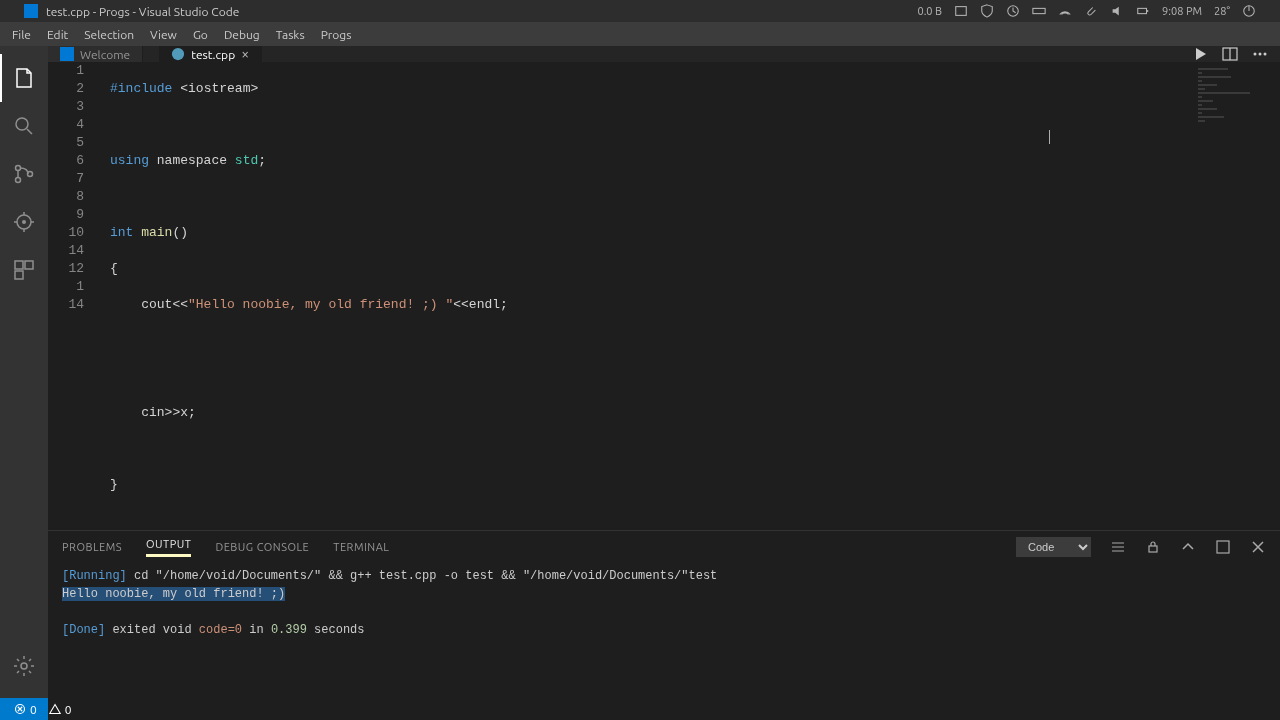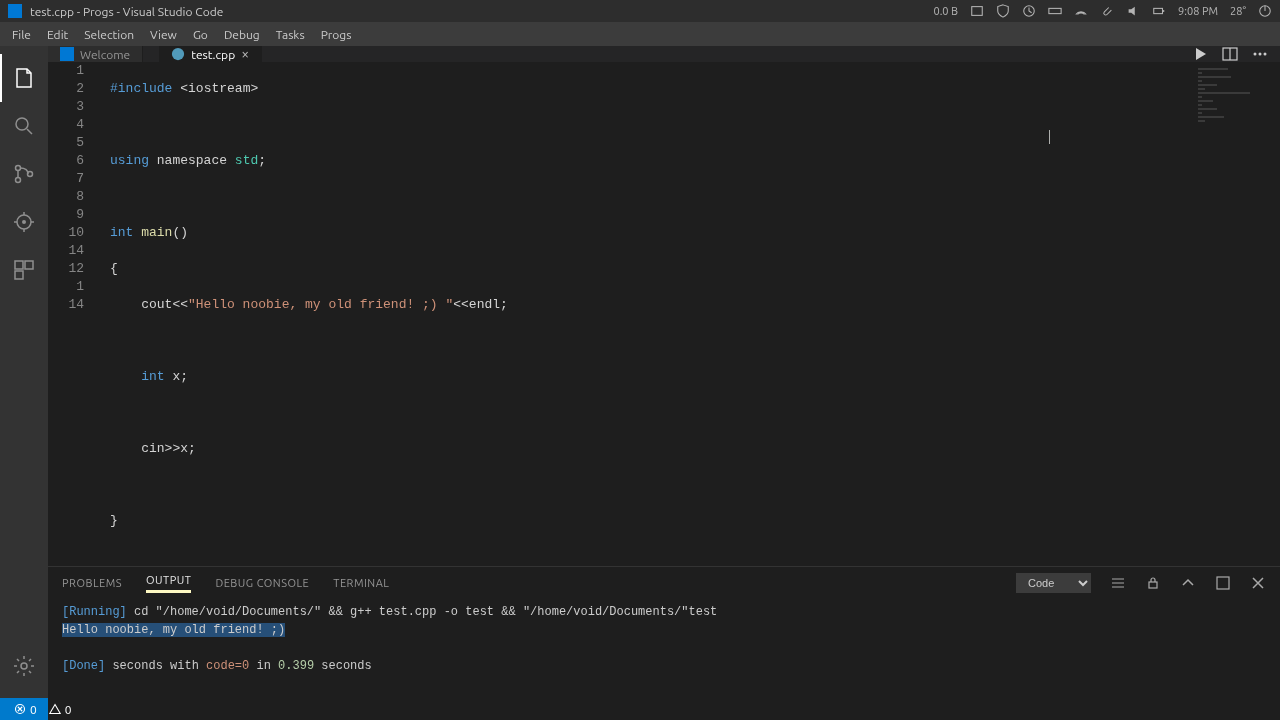--- a/index.html
+++ b/index.html
@@ -10,21 +10,21 @@
   width: 1280px;
   height: 720px;
   overflow: hidden;
   font-size: 13px;
 }
 .titlebar {
   height: 22px;
   background: #2d2d2d;
   display: flex;
   align-items: center;
-  padding: 0 8px;
+  padding: 0 24px;
   font-size: 12px;
   color: #cccccc;
   text-align: center;
 }
 .titlebar .app-icon {
   width: 14px; height: 14px;
   background: #0078d4;
   margin-right: 8px;
 }
 .titlebar-right {
@@ -404,21 +404,20 @@
         </div>
         <div class="code">
 <div class="line"><span class="tok-kw">#include</span><span> &lt;iostream&gt;</span></div>
 <div class="line"></div>
 <div class="line"><span class="tok-kw">using</span><span> namespace </span><span class="tok-ns">std</span><span>;</span></div>
 <div class="line"></div>
 <div class="line"><span class="tok-type">int</span><span> </span><span class="tok-fn">main</span><span>()</span></div>
 <div class="line"><span>{</span></div>
 <div class="line"><span>    cout&lt;&lt;</span><span class="tok-str">"Hello noobie, my old friend! ;) "</span><span>&lt;&lt;endl;</span></div>
 <div class="line"></div>
-<div class="line"><span>    </span><span class="tok-type">int</span><span> x;</span></div>
 <div class="line"></div>
 <div class="line"><span>    cin&gt;&gt;x;</span></div>
 <div class="line"></div>
 <div class="line"><span>}</span></div>
         </div>
         <div class="cursor-mark"></div>
         <div class="minimap">
           <div class="minimap-lines">
             <div style="width:40%"></div>
               <div style="width:5%"></div>
@@ -472,21 +471,21 @@
             <span class="panel-icon">
               <svg width="16" height="16" viewBox="0 0 16 16">
                   <path d="M3 3l10 10M13 3L3 13" stroke="#ccc" stroke-width="1.5"></path>
                 </svg>
             </span>
           </div>
         </div>
         <div class="panel-body"><span class="out-running">[Running]</span><span> cd "/home/void/Documents/" &amp;&amp; g++ test.cpp -o test &amp;&amp; "/home/void/Documents/"test</span>
 <span class="out-hilite">Hello noobie, my old friend! ;)</span>
 
-<span class="out-done">[Done]</span><span> seconds with </span><span class="out-err">code=0</span><span> in </span><span class="out-num">0.399</span><span> seconds</span></div>
+<span class="out-done">[Done]</span><span> exited void </span><span class="out-err">code=0</span><span> in </span><span class="out-num">0.399</span><span> seconds</span></div>
       </div>
     </div>
   </div>
 </div>
 
 <div class="statusbar">
   <div class="sb-item">
     <svg width="12" height="12" viewBox="0 0 16 16">
         <circle cx="8" cy="8" r="6" fill="none" stroke="#fff" stroke-width="1.5"></circle>
         <path d="M5 5l6 6M11 5l-6 6" stroke="#fff" stroke-width="1.5"></path>

